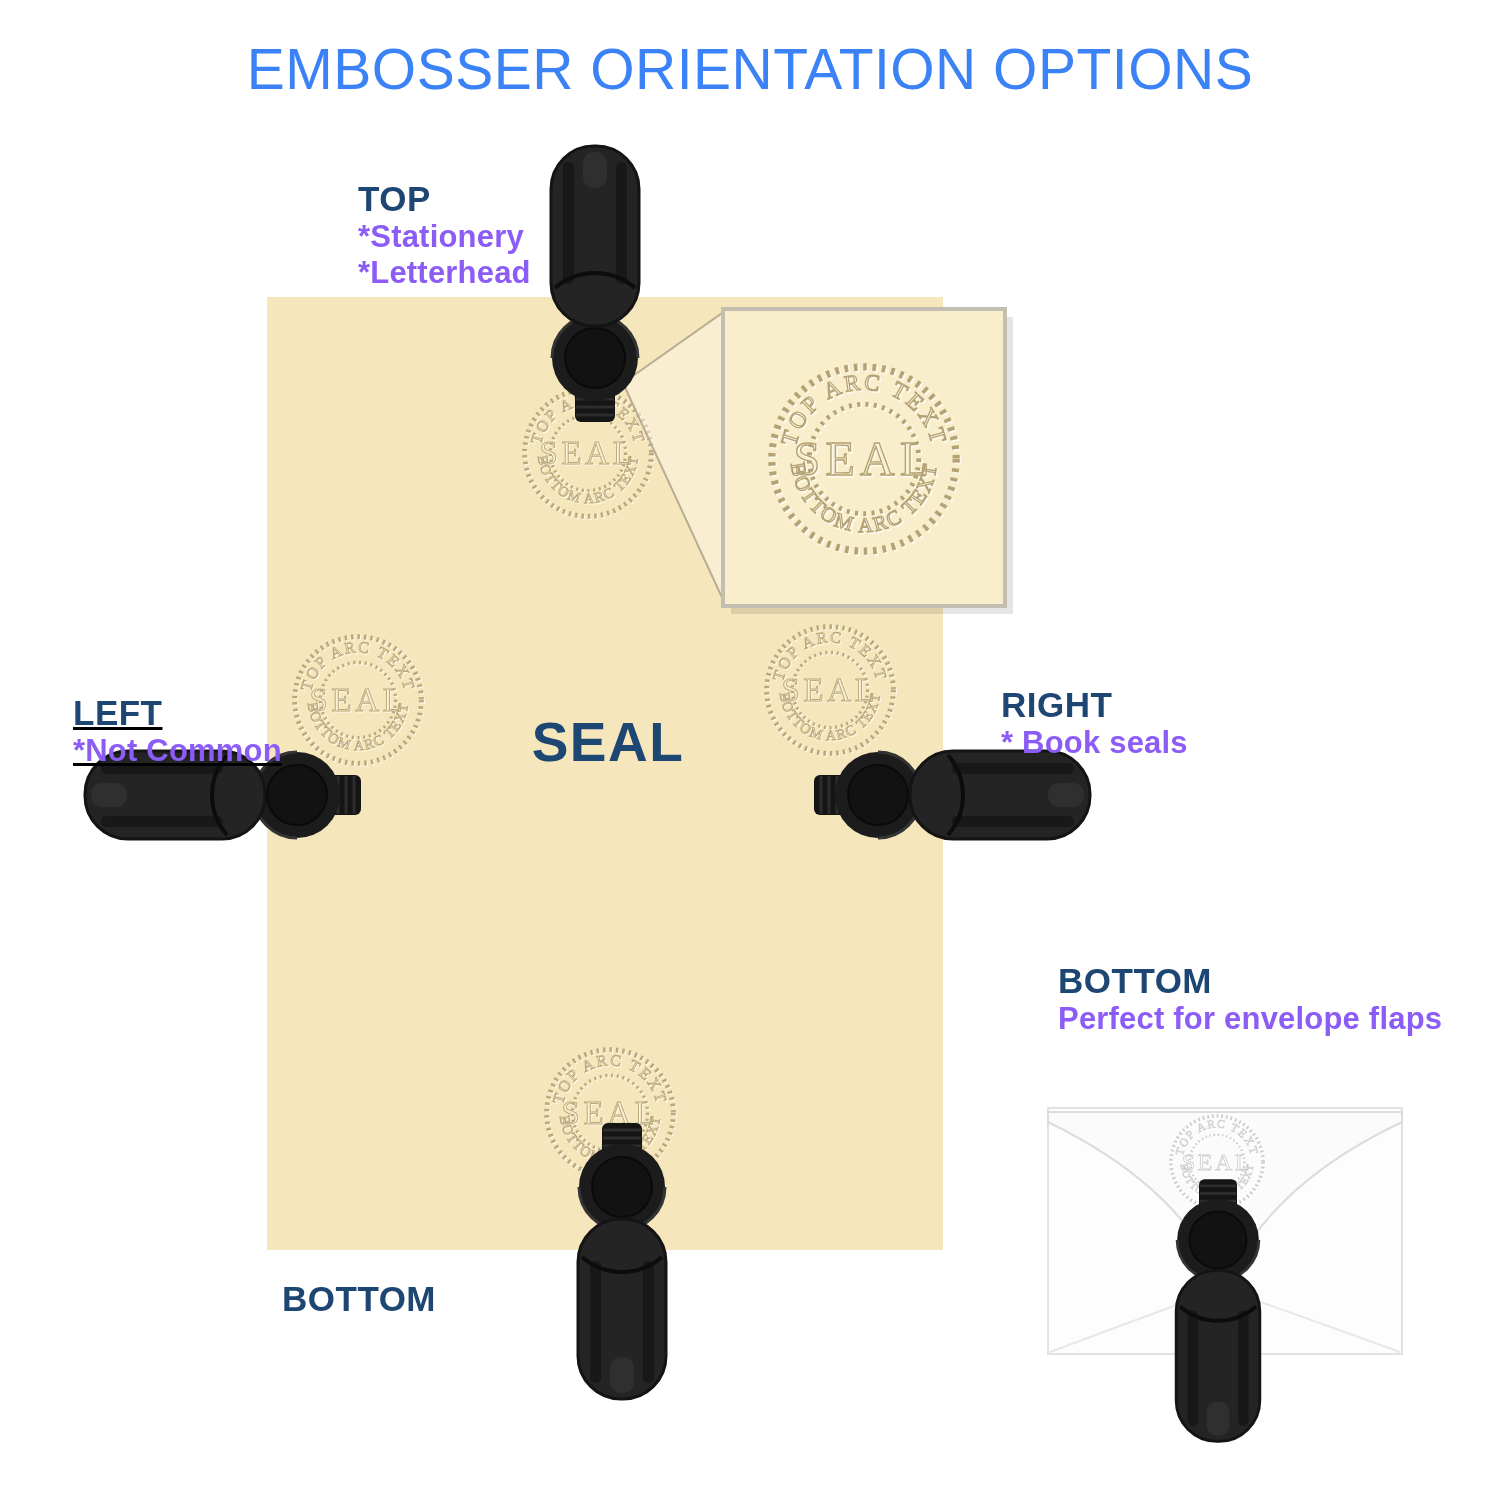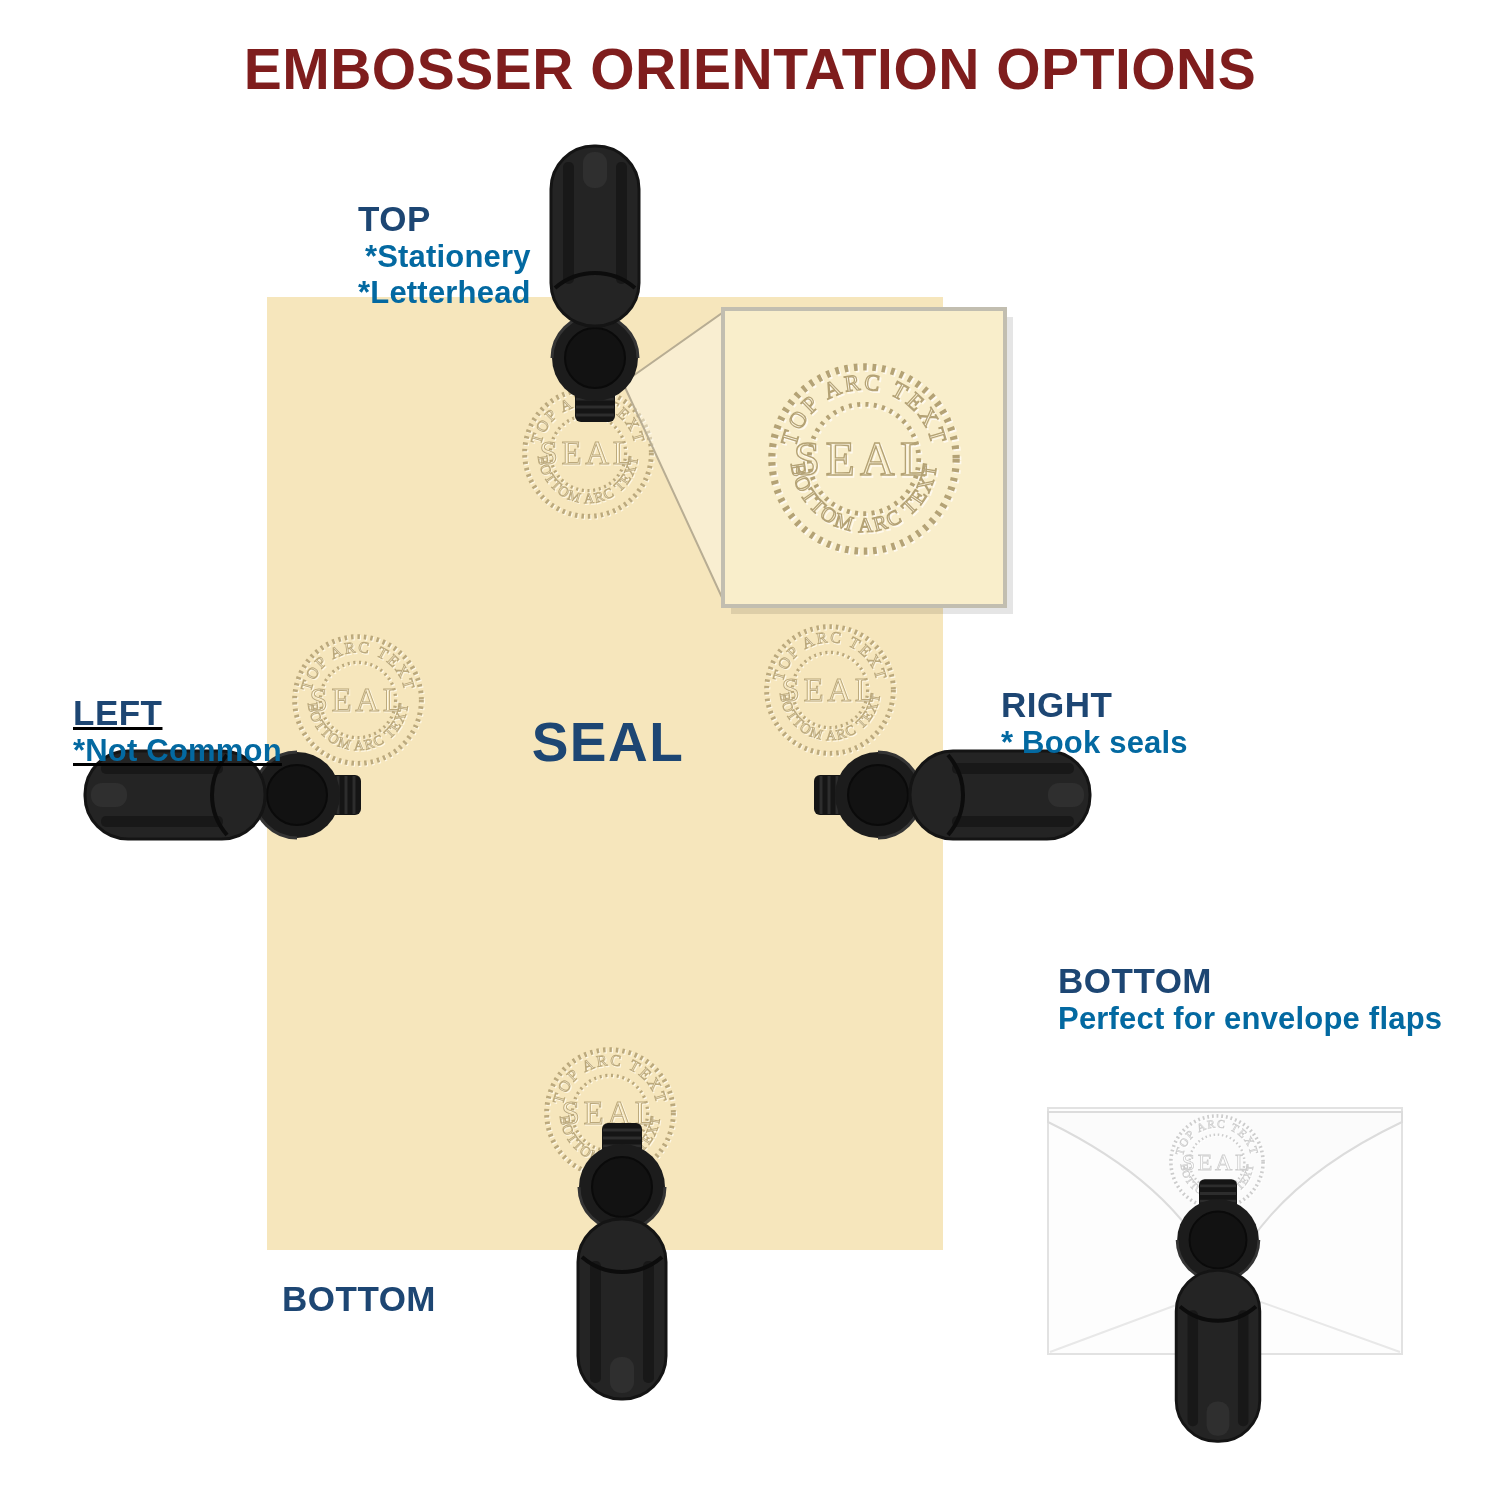--- a/index.html
+++ b/index.html
@@ -2,29 +2,29 @@
 <html><head>
 <meta charset="utf-8">
 <style>
   html,body{margin:0;padding:0;}
   body{
     width:1500px;height:1500px;position:relative;background:#ffffff;
     font-family:"Liberation Sans", sans-serif;overflow:hidden;
   }
   .page-title{
     position:absolute;top:36px;left:0;right:0;text-align:center;
-    font-size:57px;font-weight:700;letter-spacing:.5px;color:#7f1d1d;white-space:nowrap;
+    font-size:57px;font-weight:400;letter-spacing:.5px;color:#3b82f6;white-space:nowrap;
   }
   #scene{position:absolute;left:0;top:0;}
   .label-block{position:absolute;}
   .lbl-heading{
     color:#1d4673;font-weight:800;font-size:35px;letter-spacing:.5px;line-height:1.1;
   }
   .lbl-line{
-    color:#0369a1;font-weight:700;font-size:31px;line-height:1.17;letter-spacing:.2px;text-align:right;
+    color:#8b5cf6;font-weight:700;font-size:31px;line-height:1.17;letter-spacing:.2px;
   }
   .caption{
     position:absolute;left:308px;top:710px;width:600px;text-align:center;
     color:#1d4673;font-weight:800;font-size:55px;line-height:1.18;letter-spacing:1.5px;
   }
 </style>
 </head>
 <body>
 
 <svg id="scene" width="1500" height="1500" viewBox="0 0 1500 1500">
@@ -233,21 +233,21 @@
       <path d="M-40,-70 C-17,-90 17,-90 40,-70" stroke="#0c0c0c" stroke-width="4" fill="none"></path>
     </g>
   </svg>
 
 <div class="page-title">EMBOSSER ORIENTATION OPTIONS</div>
 
 <div class="caption">
   <div>SEAL</div>
 </div>
 
-<div class="label-block" style="left:358px;top:180px;margin-top:20px;">
+<div class="label-block" style="left:358px;top:180px;">
   <div class="lbl-heading">TOP</div>
   <div class="lbl-line">*Stationery</div>
   <div class="lbl-line">*Letterhead</div>
 </div>
 
 <div class="label-block" style="left:73px;top:694px;text-decoration:underline;">
   <div class="lbl-heading">LEFT</div>
   <div class="lbl-line">*Not Common</div>
 </div>
 

